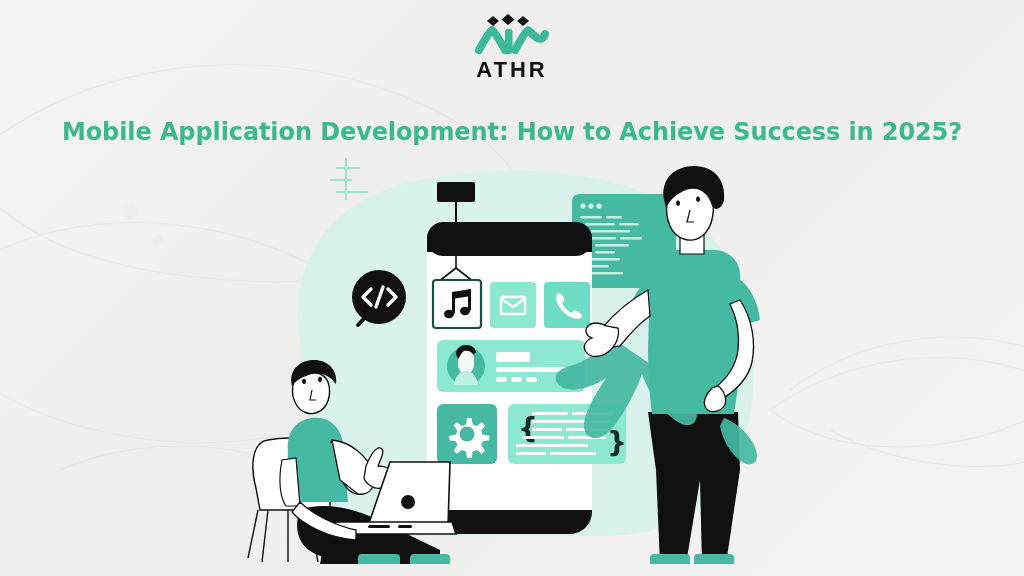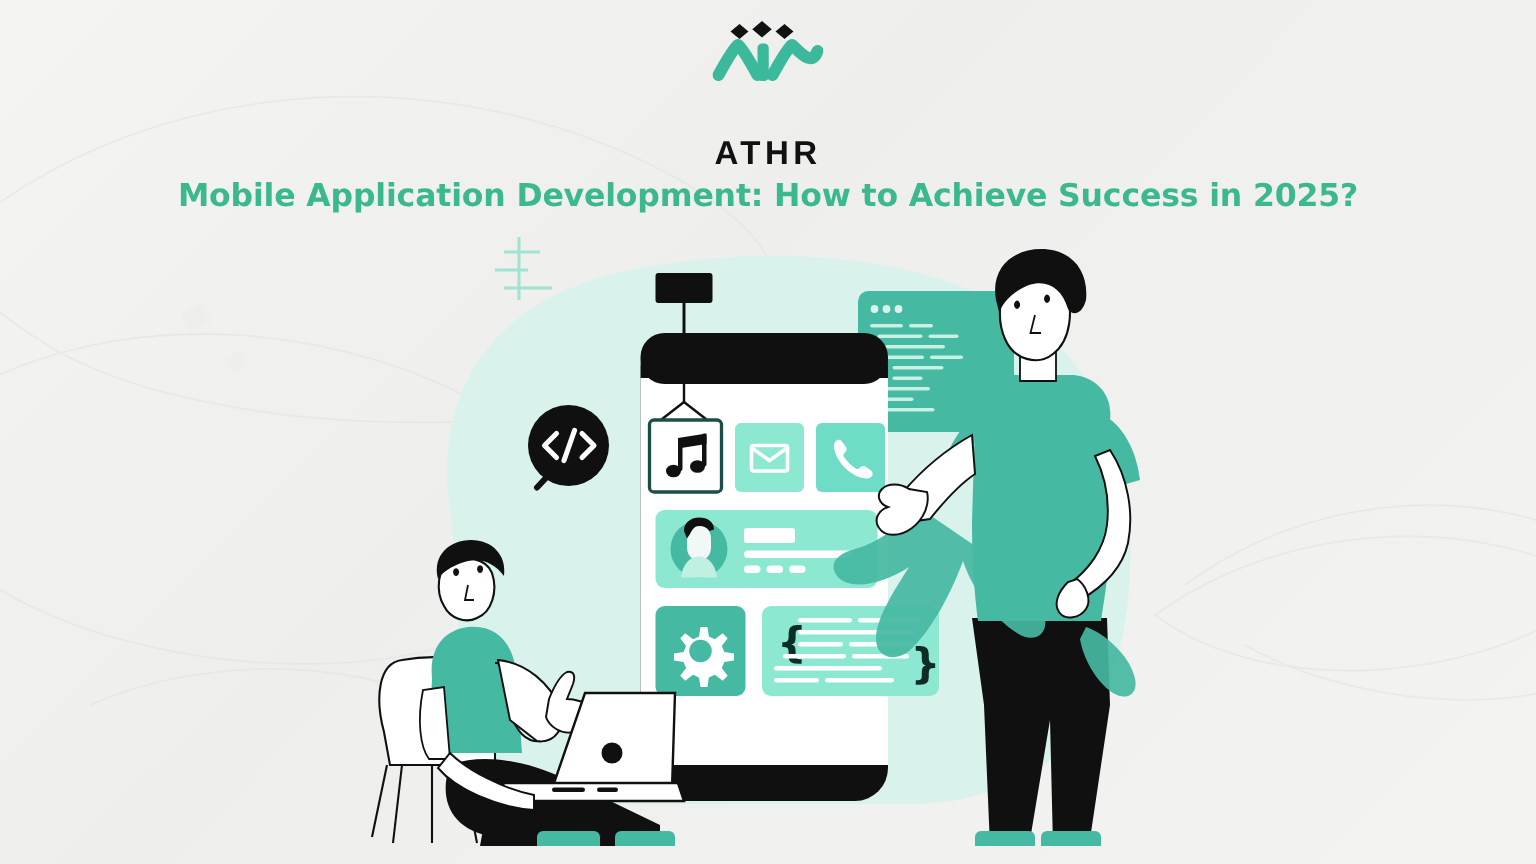--- a/index.html
+++ b/index.html
@@ -19,34 +19,33 @@
       linear-gradient(135deg,#f4f4f3 0%,#eeeeed 40%,#f3f3f2 100%);
     z-index:0;
   }
   .bg-watermark{ position:absolute; inset:0; z-index:1; opacity:.55; }
 
   
   .logo-wrap{
     position:absolute; left:0; right:0; top:14px;
     display:flex; flex-direction:column; align-items:center;
     z-index:6;
-    gap:32px;
   }
   .logo-mark{ width:74px; height:44px; display:block; }
   .logo-text{
     font-size:22px; font-weight:700; letter-spacing:3px;
     color:#111; line-height:1; margin-top:1px;
     font-family:"Liberation Sans", sans-serif;
   }
 
   
   .headline{
     position:absolute; top:118px; left:0; right:0;
     text-align:center; z-index:6;
-    font-size:21px; font-weight:700; letter-spacing:-0.1px;
+    font-size:24px; font-weight:700; letter-spacing:-0.1px;
     color:#3cb88f;
     font-family:"DejaVu Sans", sans-serif;
   }
 
   
   .stage{
     position:absolute; left:0; top:150px; width:1024px; height:426px;
     z-index:4;
   }
   .stage svg{ display:block; width:100%; height:100%; }

